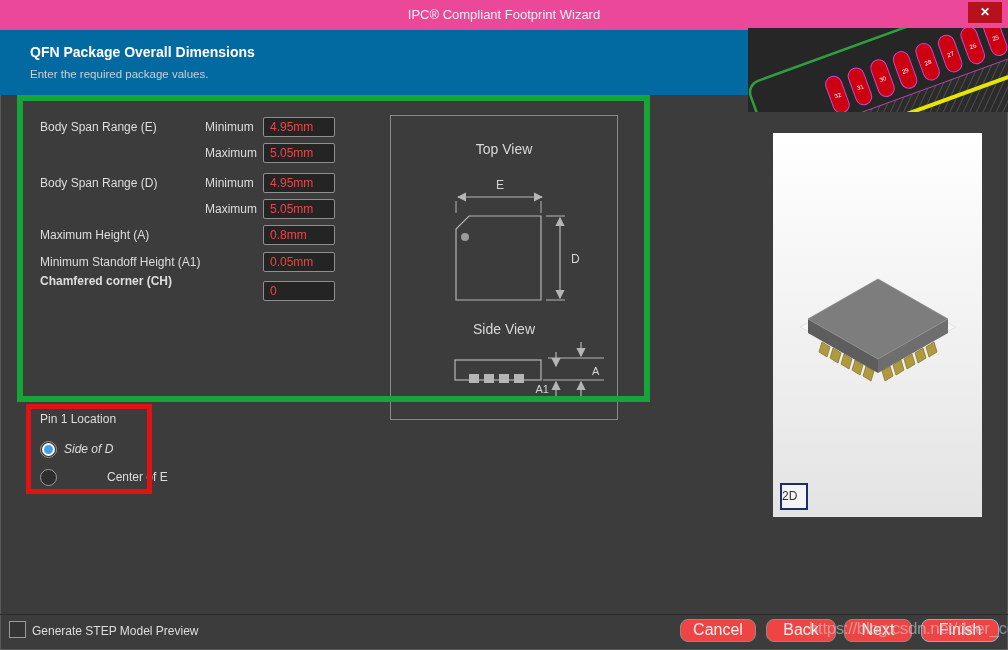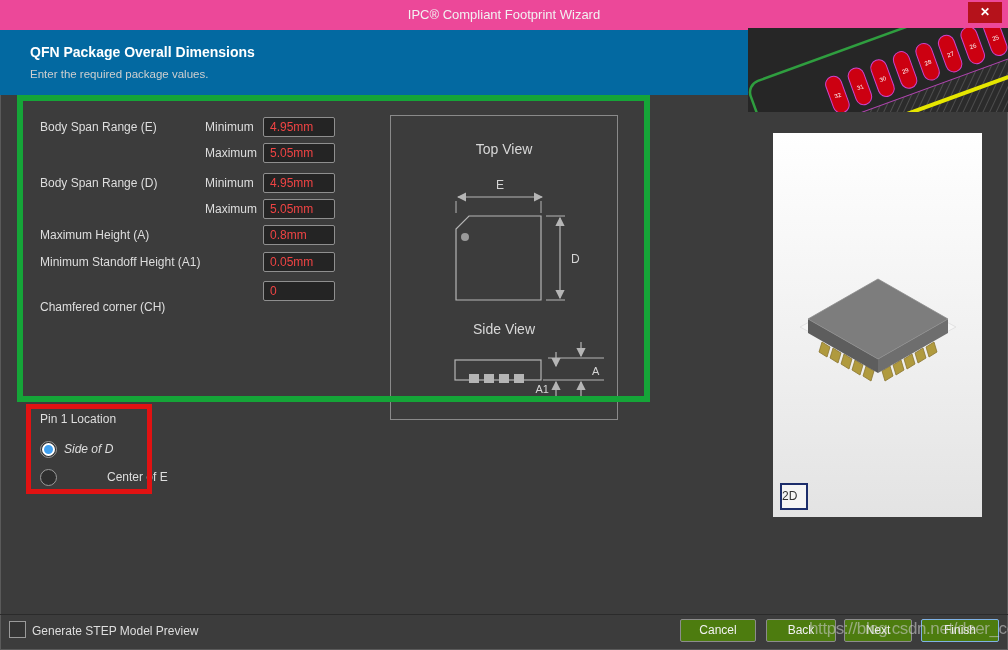--- a/index.html
+++ b/index.html
@@ -40,22 +40,22 @@
   
   .preview-label{position:absolute;left:773px;top:116px;width:209px;text-align:center;
        color:#e8e8e8;font-size:12px;margin-top:28px;}
   .preview-box{position:absolute;left:773px;top:133px;width:209px;height:384px;
        background:linear-gradient(180deg,#ffffff 0%,#efefef 60%,#e3e3e3 100%);}
   .btn-2d{position:absolute;left:780px;top:483px;width:28px;height:27px;background:#f4f4f4;
        border:2px solid #1c2d6b;box-sizing:border-box;color:#333;font-size:12px;
        text-align:left;line-height:23px;cursor:pointer;}
   
   .footer-sep{position:absolute;left:0;top:614px;width:1008px;height:1px;background:#2b2b2b;}
-  .btn{position:absolute;top:619px;height:23px;background:#4d7c0f;border:1px solid #8c8c8c;
-       border-radius:2px;box-sizing:border-box;color:#f2f2f2;font-size:12px;text-align:center;
+  .btn{position:absolute;top:619px;height:23px;background:#ef4444;border:1px solid #8c8c8c;
+       border-radius:8px;box-sizing:border-box;color:#f2f2f2;font-size:16px;text-align:center;
        line-height:20px;cursor:pointer;}
   .btn-cancel{left:680px;width:76px;}
   .btn-back{left:766px;width:70px;}
   .btn-next{left:844px;width:68px;}
   .btn-finish{left:921px;width:78px;border-color:#7fb2e5;}
   .watermark{position:absolute;left:762px;top:619px;color:rgba(205,205,205,0.58);
        font-size:17px;letter-spacing:-0.4px;white-space:nowrap;pointer-events:none;z-index:9;margin-left:47px;}
 </style>
 </head>
 <body>
@@ -125,21 +125,21 @@
   <input class="inp" style="left: 263px; top: 173px;" value="4.95mm">
   <div class="lbl" style="left:205px;top:202px;">Maximum</div>
   <input class="inp" style="left: 263px; top: 199px;" value="5.05mm">
 
   <div class="lbl" style="left:40px;top:228px;">Maximum Height (A)</div>
   <input class="inp" style="left: 263px; top: 225px;" value="0.8mm">
 
   <div class="lbl" style="left:40px;top:255px;">Minimum Standoff Height (A1)</div>
   <input class="inp" style="left: 263px; top: 252px;" value="0.05mm">
 
-  <div class="lbl" style="left:40px;top:300px;">Chamfered corner (CH)</div>
+  <div class="lbl" style="left:40px;top:274px;font-weight:bold;">Chamfered corner (CH)</div>
   <input class="inp" style="left: 263px; top: 281px;" value="0">
 
   <div class="diagram">
     <svg width="226" height="303" viewBox="0 0 226 303">
       <defs>
         <marker id="arr" viewBox="0 0 8 8" refX="7" refY="4" markerWidth="8" markerHeight="8" orient="auto-start-reverse">
           <path d="M0,0 L8,4 L0,8 z" fill="#b5b5b5"></path>
         </marker>
       </defs>
       <g font-family="Liberation Sans, sans-serif">

